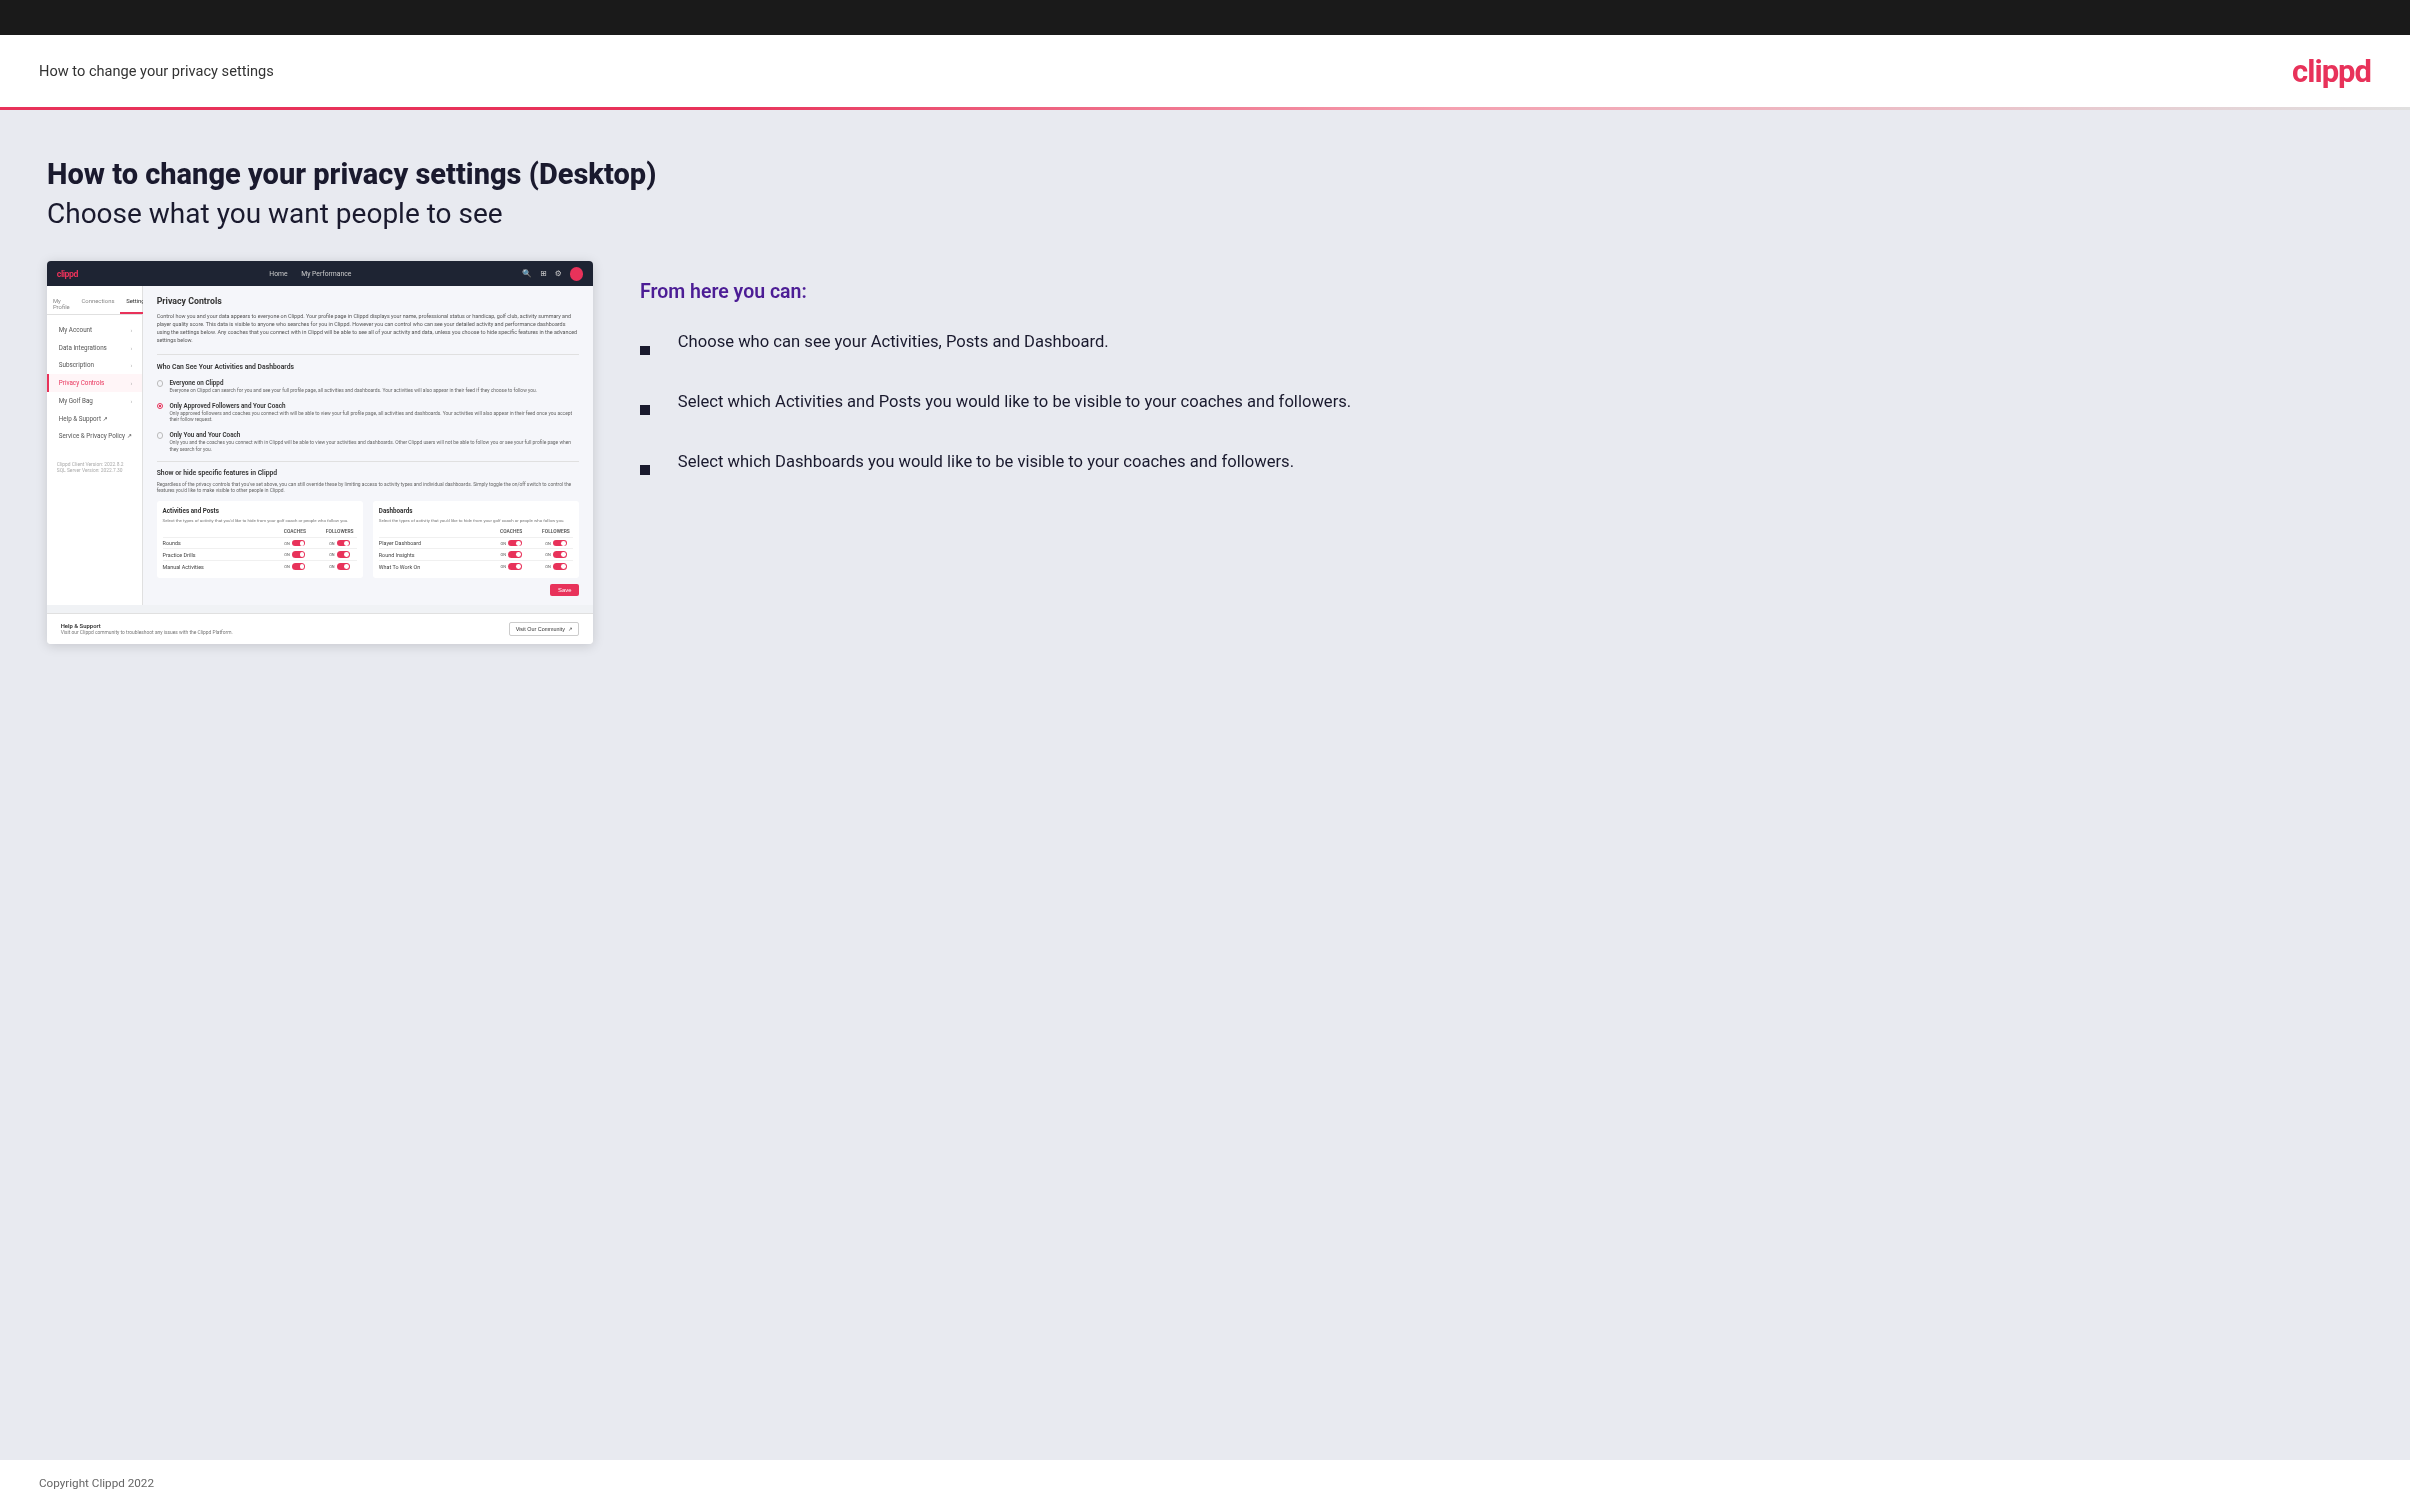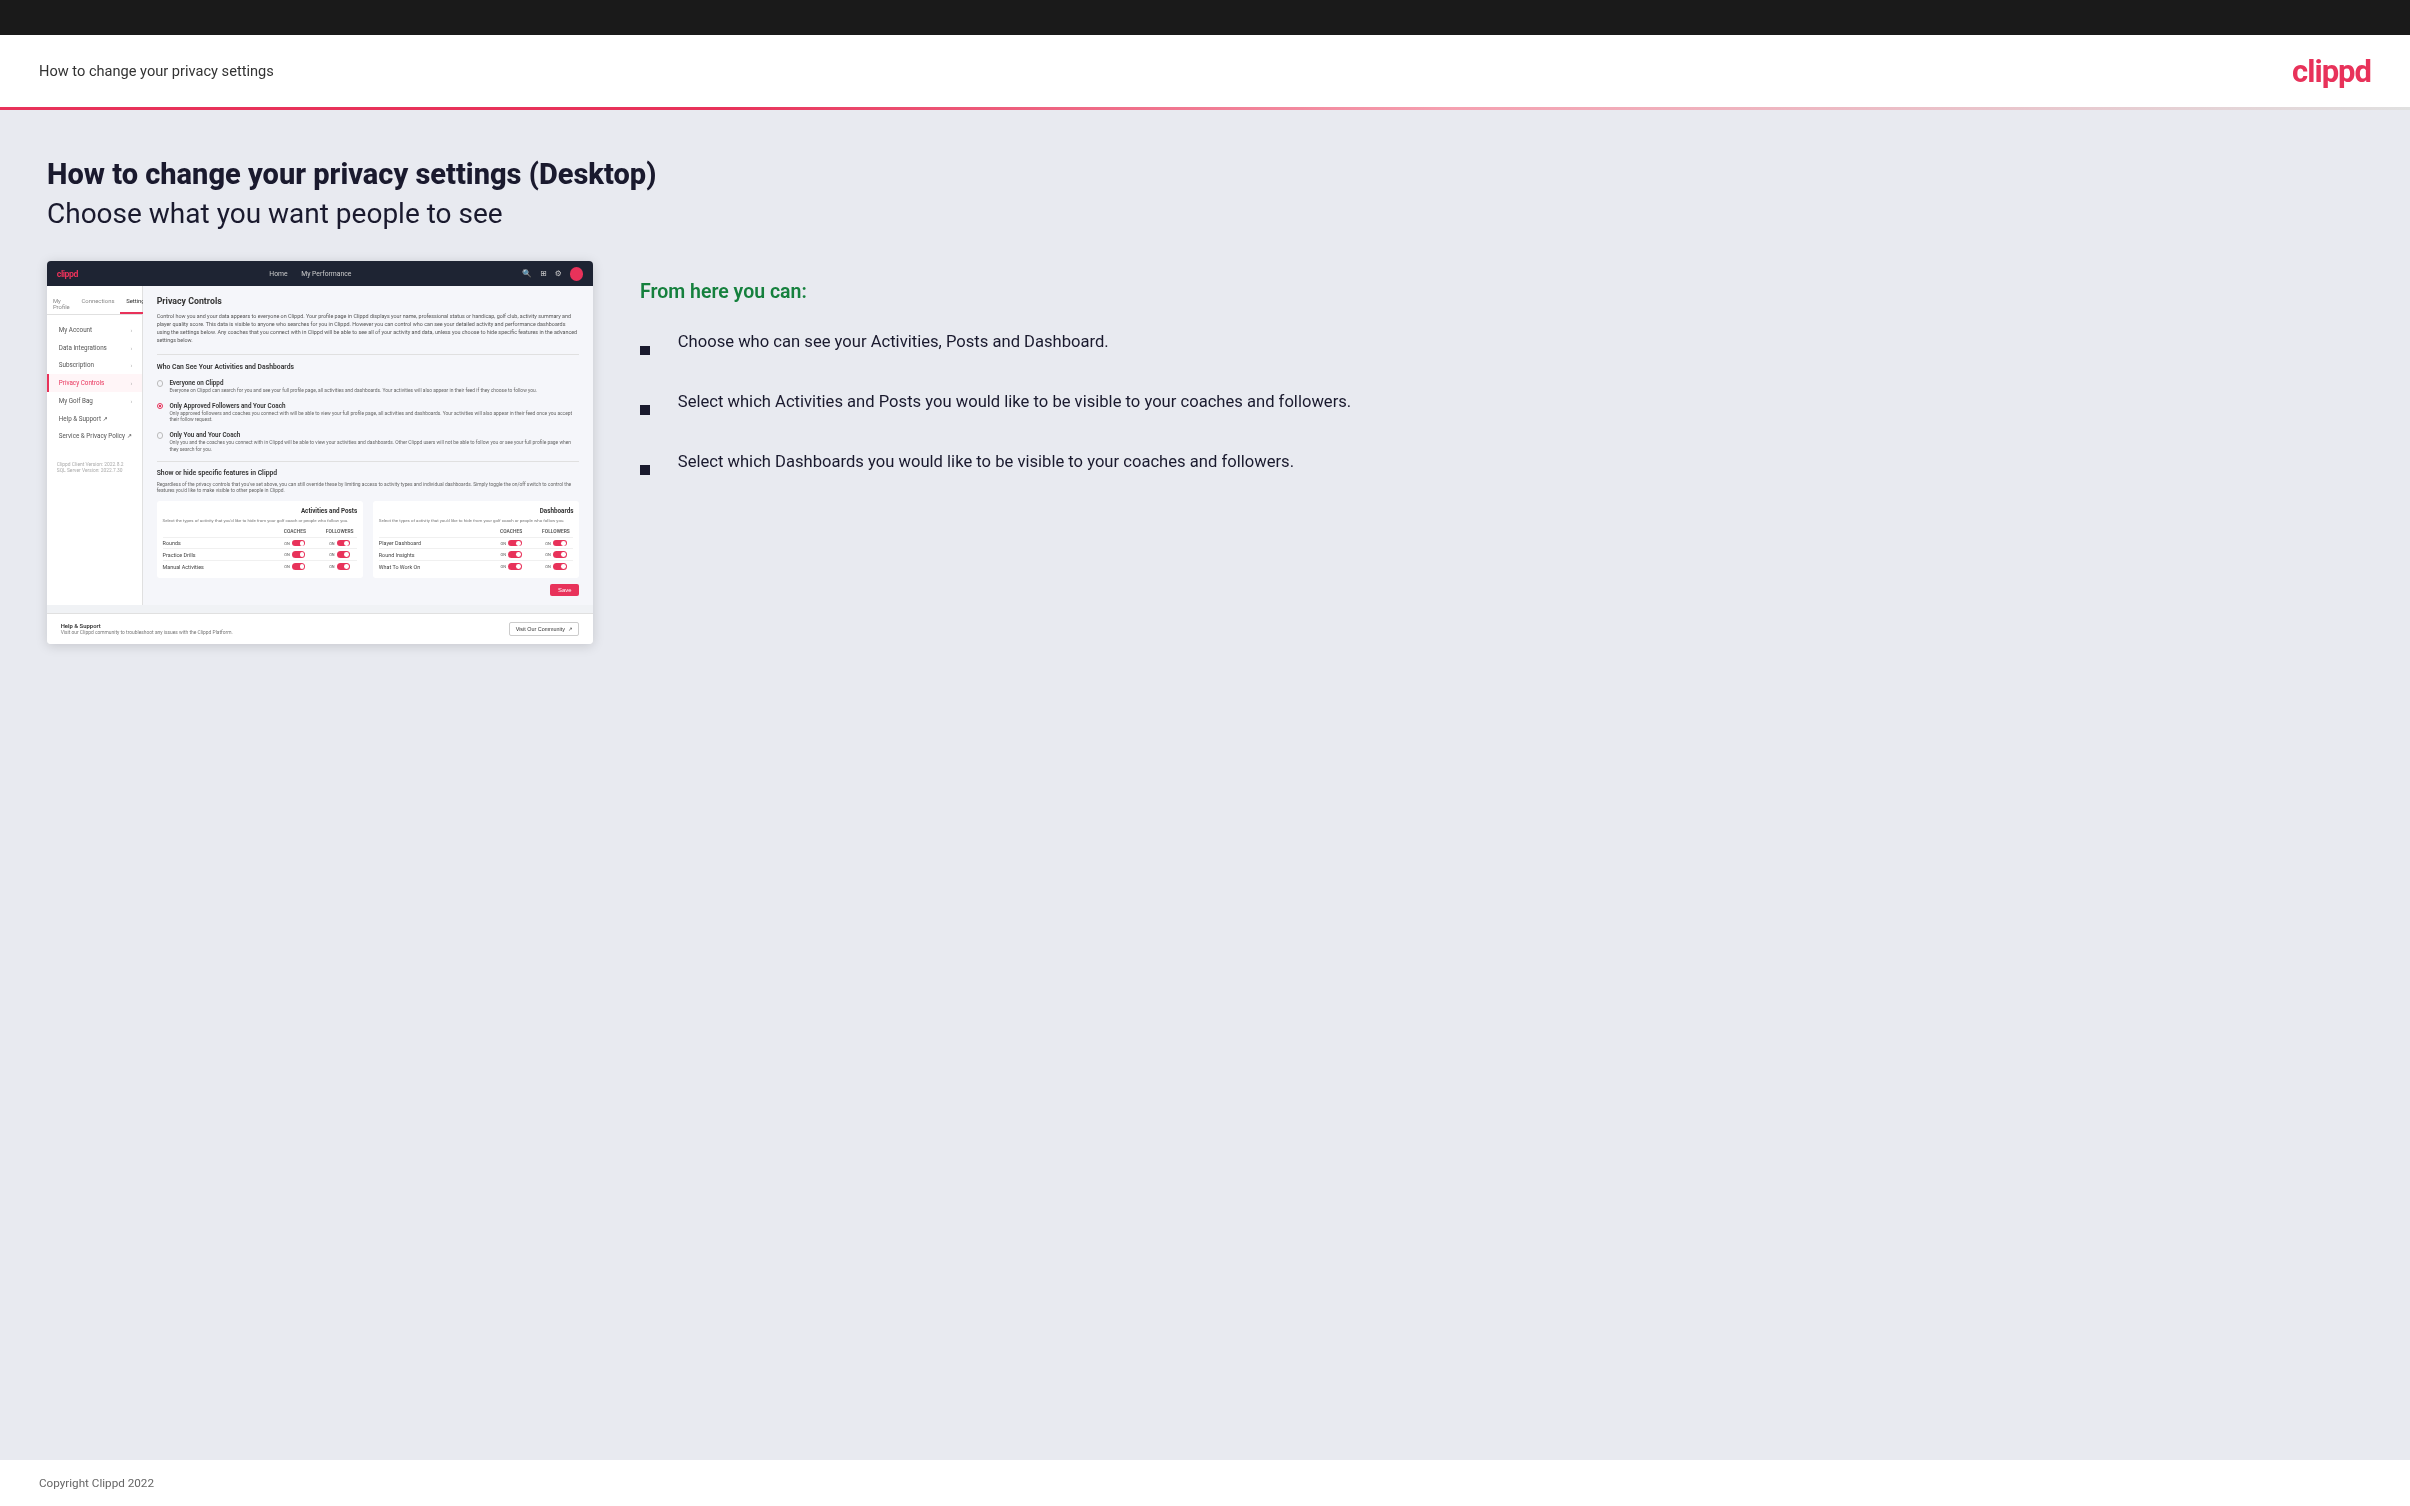--- a/index.html
+++ b/index.html
@@ -261,21 +261,20 @@
       flex: 1;
       background: #fff;
       border-radius: 2.9px;
       padding: 5.9px;
     }
     .mockup-table-title {
       font-size: 6.3px;
       font-weight: 700;
       color: #333;
       margin-bottom: 2.9px;
-      text-align: right;
     }
     .mockup-table-desc {
       font-size: 4.4px;
       color: #777;
       margin-bottom: 4.9px;
     }
     .table-header-row {
       display: flex;
       justify-content: flex-end;
       gap: 9.8px;
@@ -374,21 +373,21 @@
       padding: 2.9px 5.9px;
       border-radius: 2px;
       font-size: 5.4px;
       color: #333;
     }
 
     
     .info-from-here {
       font-size: 19.5px;
       font-weight: 600;
-      color: #15803d;
+      color: #4c1d95;
       margin-bottom: 27px;
     }
     .info-bullets {
       list-style: none;
       padding: 0;
     }
     .info-bullet {
       display: flex;
       gap: 28px;
       margin-bottom: 35px;

